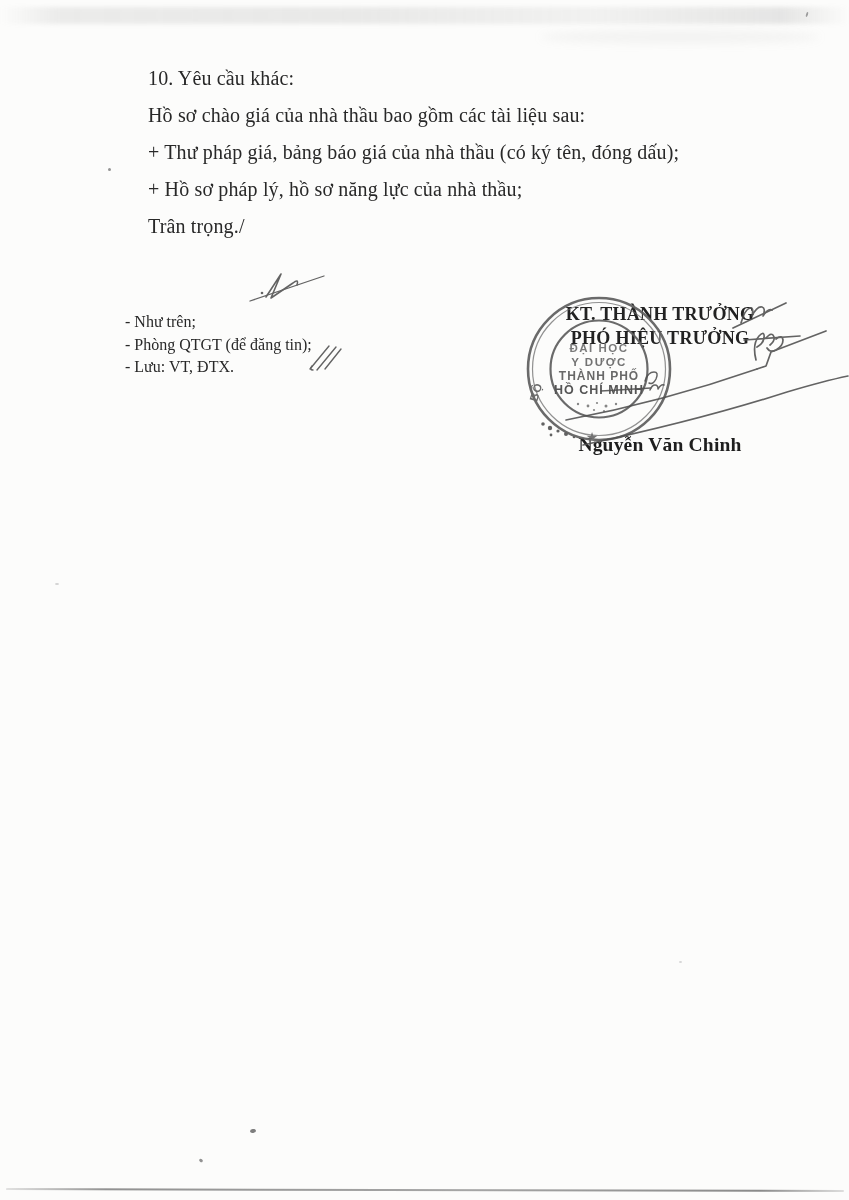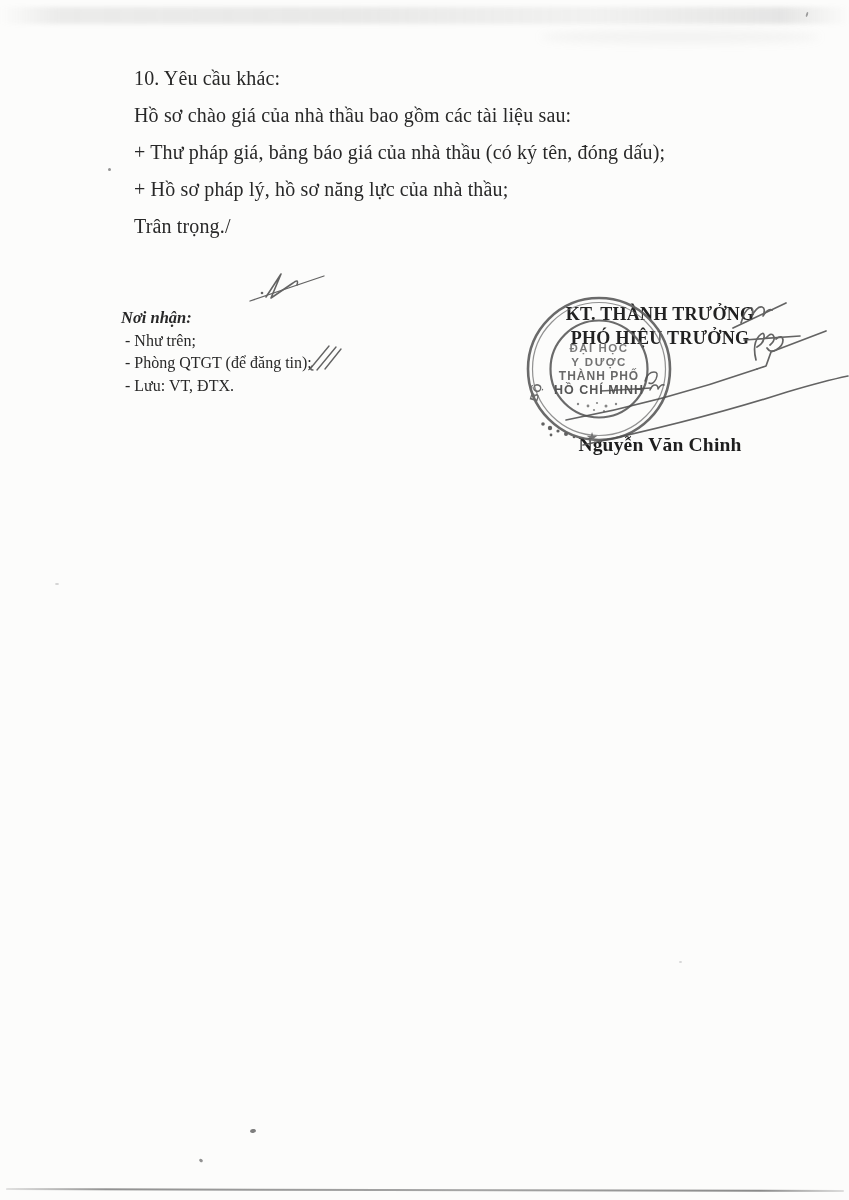--- a/index.html
+++ b/index.html
@@ -14,21 +14,21 @@
       rgba(160,160,160,.20) 42%, rgba(150,150,150,.10) 70%, rgba(150,150,150,.22) 92%,
       rgba(150,150,150,0) 100%);
     filter:blur(2px);
   }
   .scan-smudge{
     position:absolute; top:30px; left:540px; width:280px; height:14px; border-radius:50%;
     background:rgba(170,170,170,.10); filter:blur(4px);
   }
   
   .body-text{
-    position:absolute; left:90px; top:60px; width:700px;
+    position:absolute; left:104px; top:60px; width:700px;
     font-size:20px; line-height:37px; letter-spacing:.15px;
   }
   .body-text p{margin:0; text-indent:44px;}
   .body-text p.justify{text-align:justify;}
   
   .recipients{
     position:absolute; left:121px; top:309px; width:280px;
     font-size:16px; line-height:18.5px;
   }
   .rec-heading{margin:0; font-weight:bold; font-style:italic; font-size:16.5px;}
@@ -68,21 +68,20 @@
 
   <main class="body-text">
     <p>10. Yêu cầu khác:</p>
     <p>Hồ sơ chào giá của nhà thầu bao gồm các tài liệu sau:</p>
     <p>+ Thư pháp giá, bảng báo giá của nhà thầu (có ký tên, đóng dấu);</p>
     <p>+ Hồ sơ pháp lý, hồ sơ năng lực của nhà thầu;</p>
     <p>Trân trọng./</p>
   </main>
 
   <aside class="recipients">
-    <p class="rec-heading">Nơi nhận:</p>
     <p class="rec-item">- Như trên;</p>
     <p class="rec-item">- Phòng QTGT (để đăng tin);</p>
     <p class="rec-item">- Lưu: VT, ĐTX.</p>
   </aside>
 
   <section class="signature">
     <p class="sig-title">KT. THÀNH TRƯỞNG</p>
     <p class="sig-title">PHÓ HIỆU TRƯỞNG</p>
     <p class="sig-name">Nguyễn Văn Chinh</p>
   </section>

